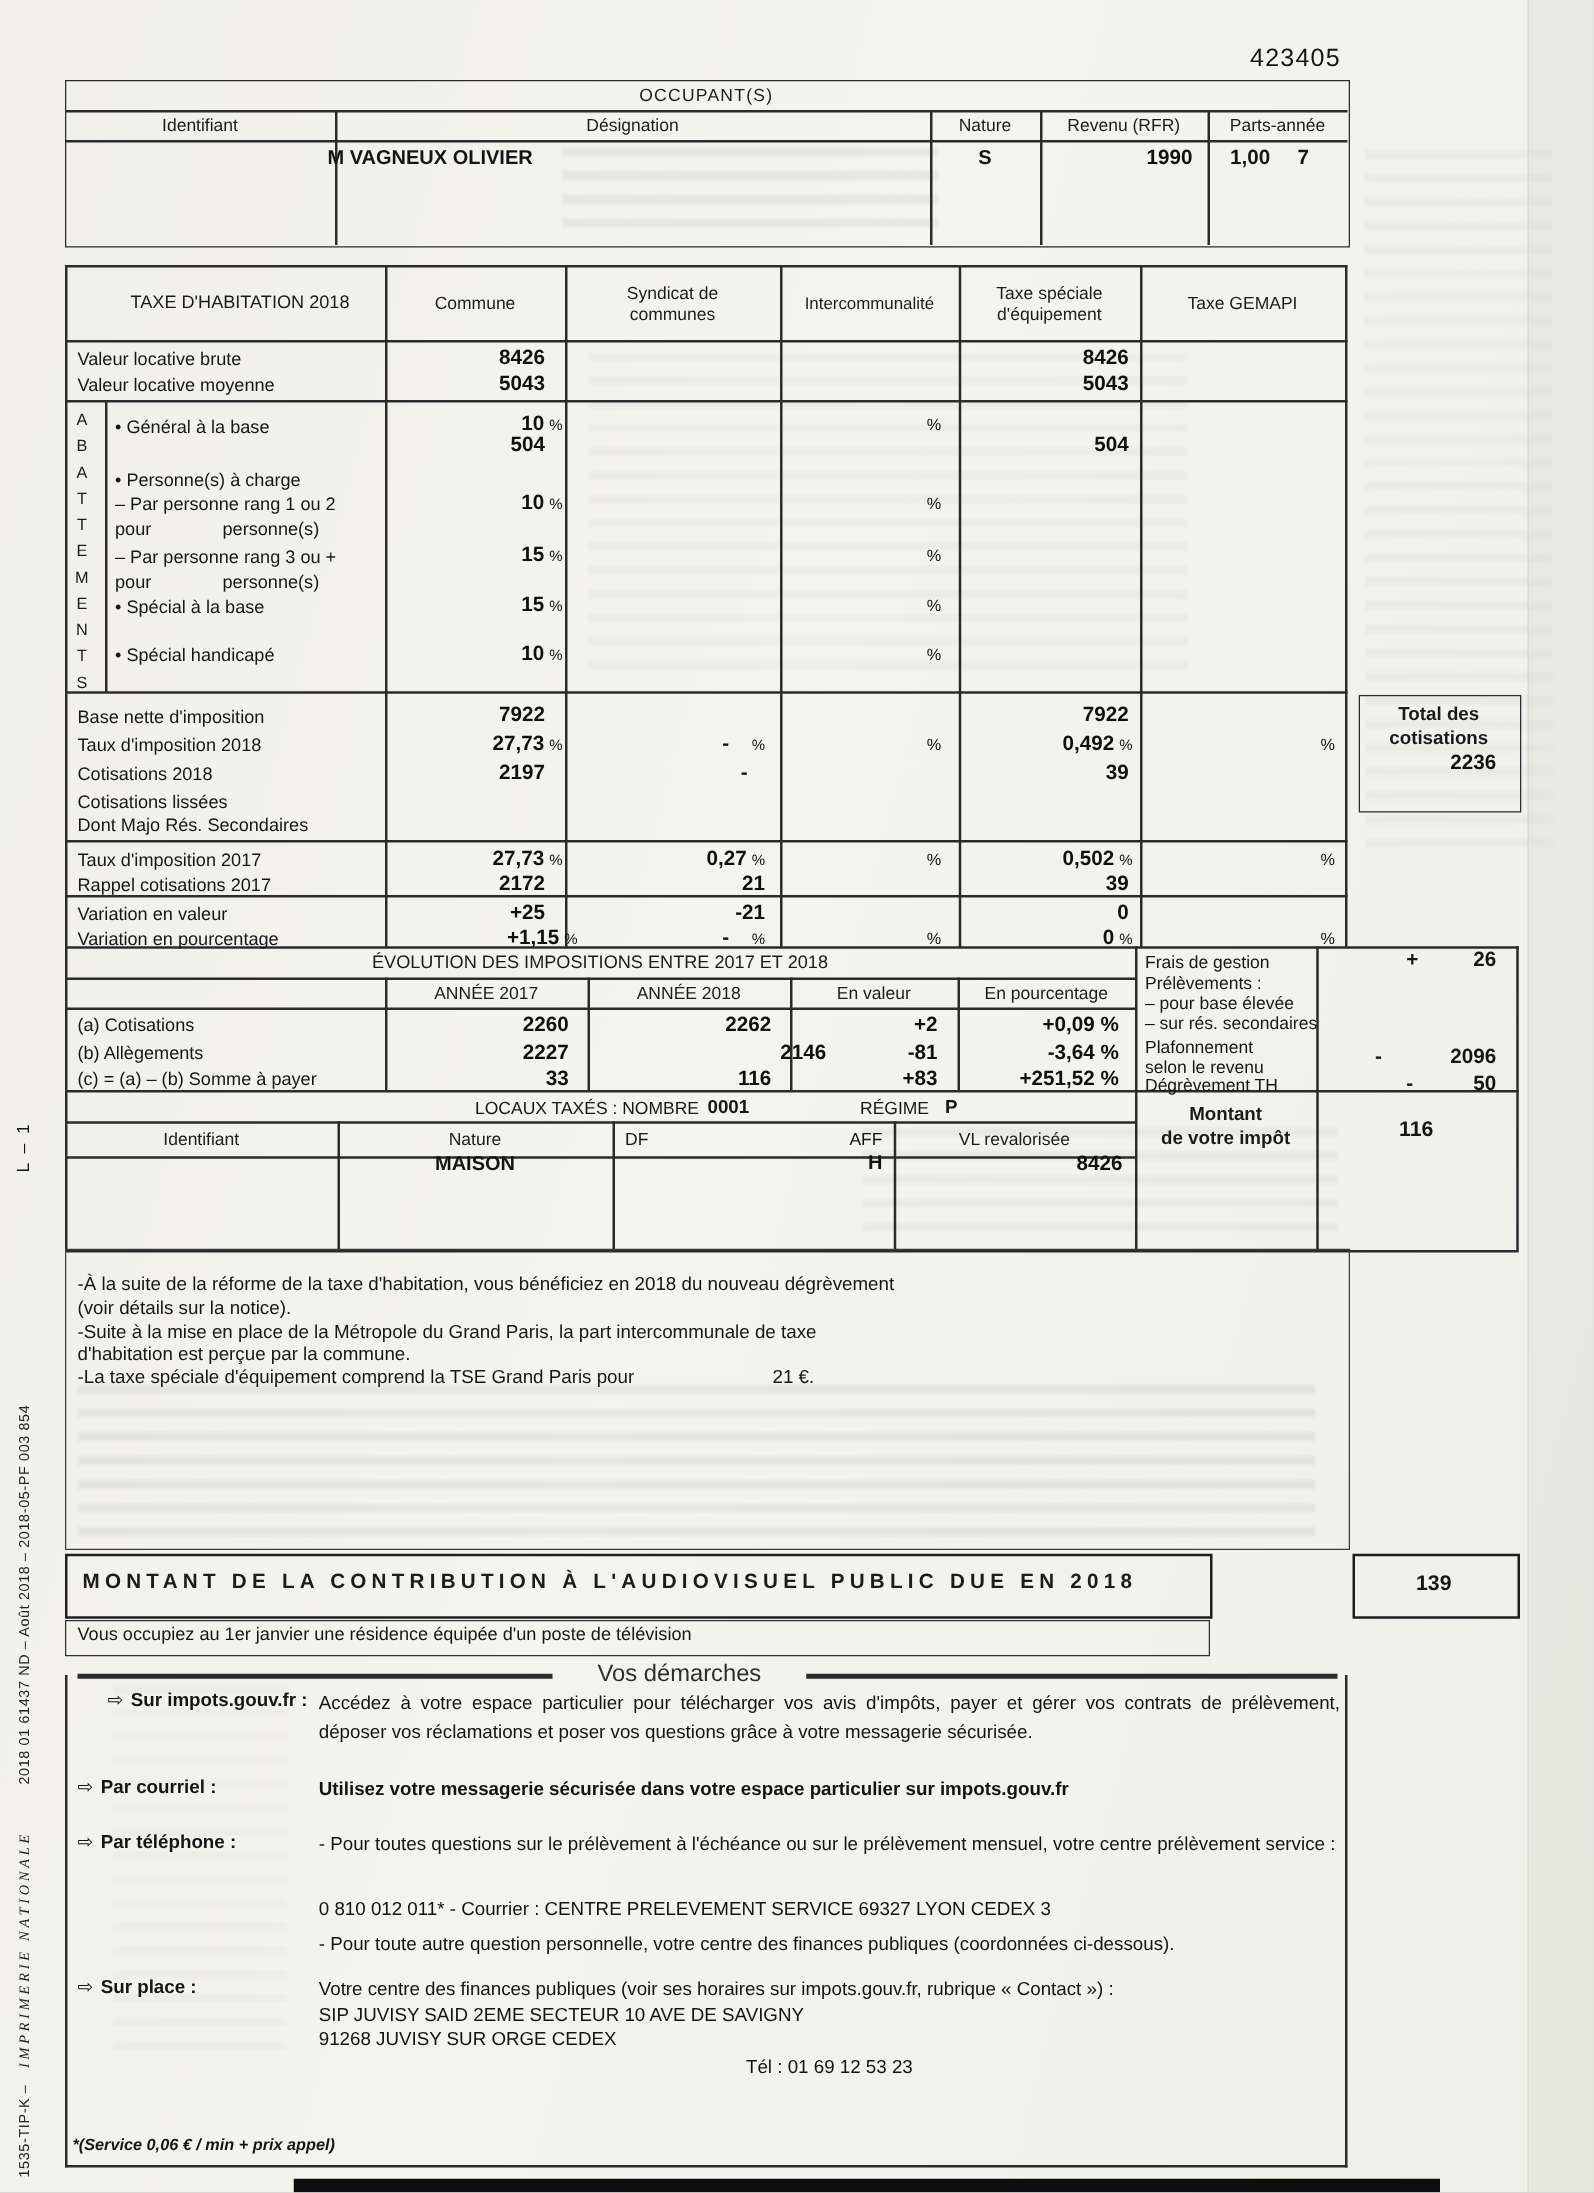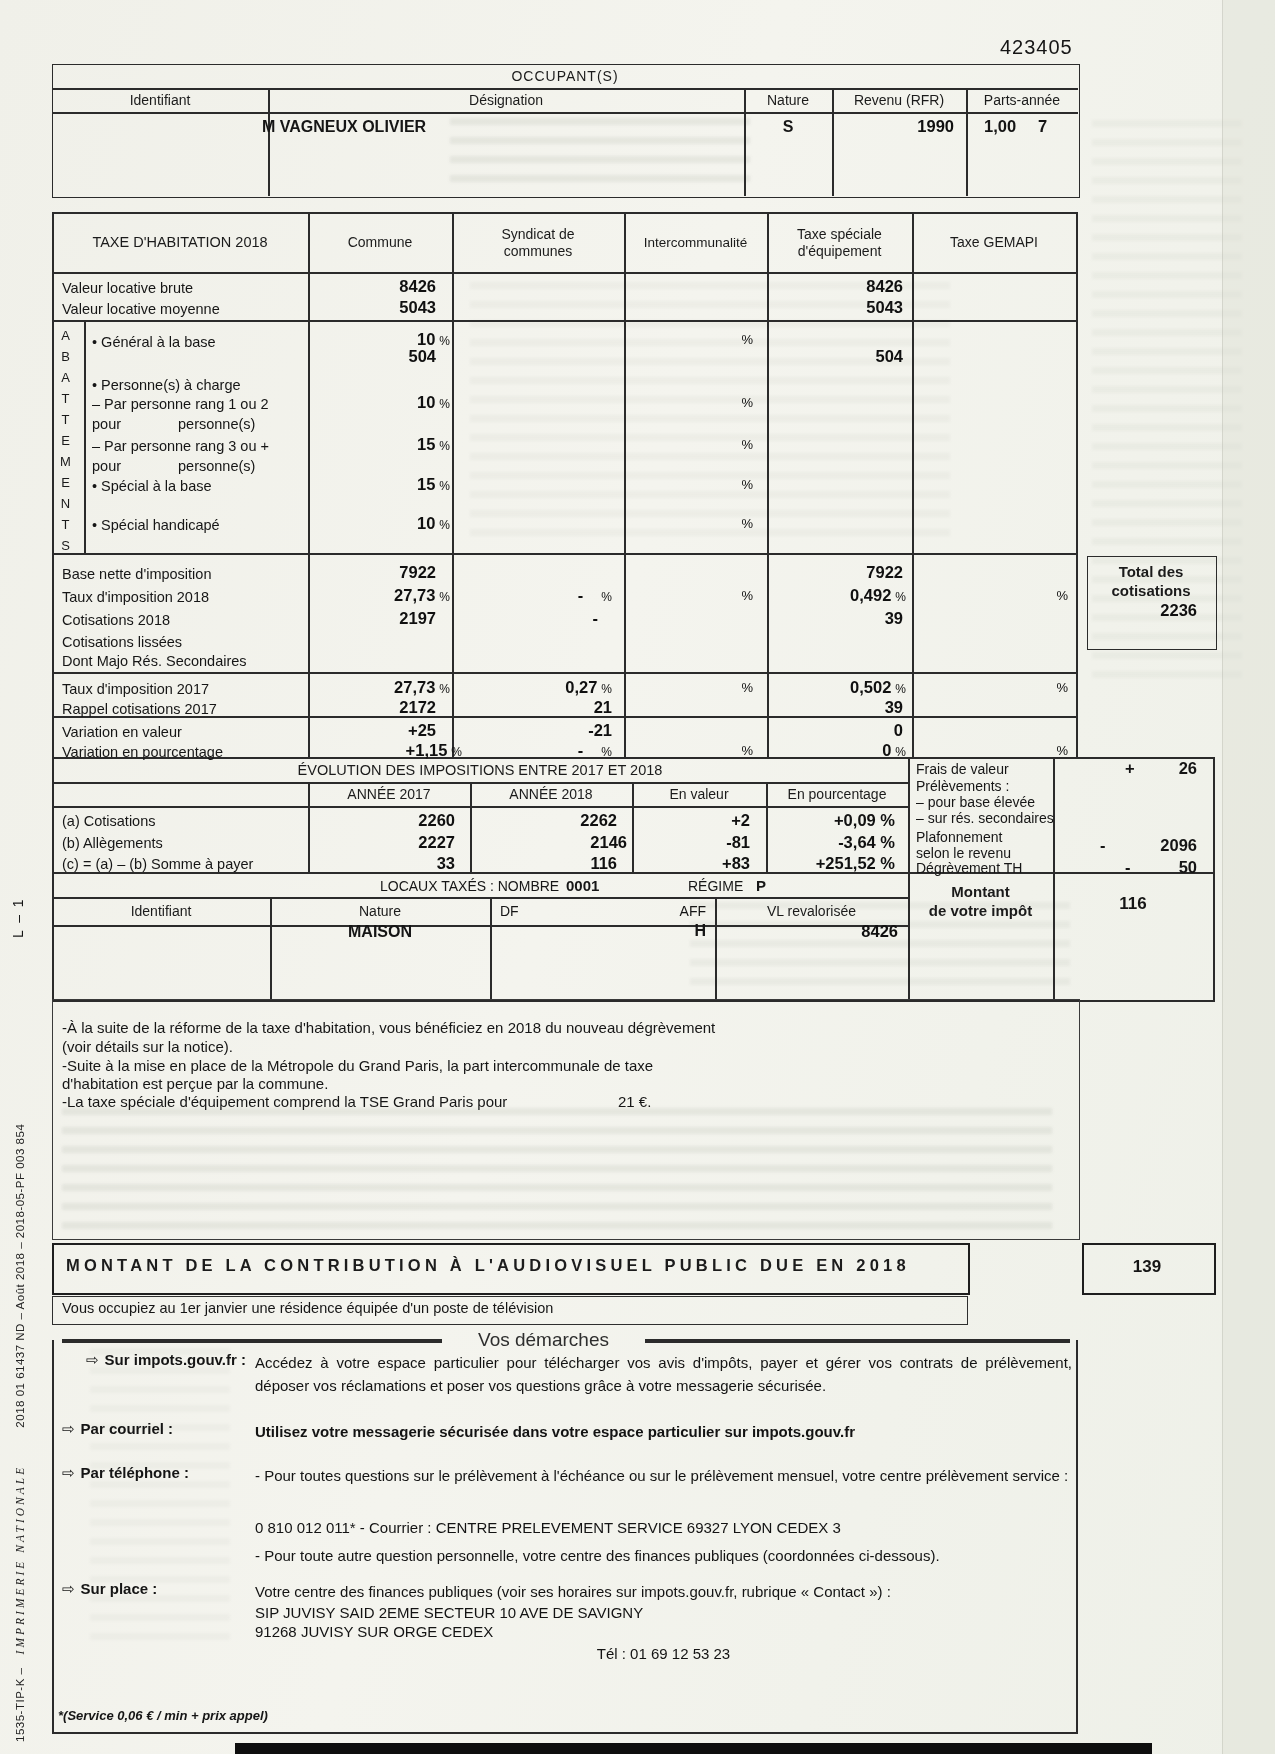--- a/index.html
+++ b/index.html
@@ -67,21 +67,21 @@
   <div class="hl" style="left:52px;top:672px;width:1026px;"></div>
   <div class="hl" style="left:52px;top:716px;width:1026px;"></div>
   <div class="hl" style="left:52px;top:757px;width:1163px;"></div>
   <div class="vl" style="left:308px;top:212px;height:546px;"></div>
   <div class="vl" style="left:452px;top:212px;height:546px;"></div>
   <div class="vl" style="left:624px;top:212px;height:546px;"></div>
   <div class="vl" style="left:767px;top:212px;height:546px;"></div>
   <div class="vl" style="left:912px;top:212px;height:546px;"></div>
   <div class="vl" style="left:84px;top:320px;height:234px;"></div>
 
-  <div class="hd" style="left:52px;top:234px;width:256px;font-size:14.5px;text-align:center;">TAXE D'HABITATION 2018</div>
+  <div class="hd" style="left:64px;top:234px;width:256px;font-size:14.5px;text-align:center;">TAXE D'HABITATION 2018</div>
   <div class="hd" style="left:308px;top:234px;width:144px;">Commune</div>
   <div class="hd" style="left:452px;top:226px;width:172px;">Syndicat de
 communes</div>
   <div class="hd" style="left:624px;top:234px;width:143px;font-size:13.5px;">Intercommunalité</div>
   <div class="hd" style="left:767px;top:226px;width:145px;">Taxe spéciale
 d'équipement</div>
   <div class="hd" style="left:912px;top:234px;width:164px;">Taxe GEMAPI</div>
 
   <div class="lab" style="left:62px;top:280px;">Valeur locative brute</div>
   <div class="num" style="left:308px;top:277px;width:128px;">8426</div>
@@ -171,32 +171,32 @@
   <div class="hd" style="left:470px;top:786px;width:162px;">ANNÉE 2018</div>
   <div class="hd" style="left:632px;top:786px;width:134px;">En valeur</div>
   <div class="hd" style="left:766px;top:786px;width:142px;">En pourcentage</div>
   <div class="lab" style="left:62px;top:813px;">(a) Cotisations</div>
   <div class="num" style="left:308px;top:811px;width:147px;">2260</div>
   <div class="num" style="left:470px;top:811px;width:147px;">2262</div>
   <div class="num" style="left:632px;top:811px;width:118px;">+2</div>
   <div class="num" style="left:766px;top:811px;width:129px;">+0,09 %</div>
   <div class="lab" style="left:62px;top:835px;">(b) Allègements</div>
   <div class="num" style="left:308px;top:833px;width:147px;">2227</div>
-  <div class="num" style="left:448px;top:833px;width:147px;padding-left:32px;">2146</div>
+  <div class="num" style="left:482px;top:833px;width:147px;padding-left:32px;">2146</div>
   <div class="num" style="left:632px;top:833px;width:118px;">-81</div>
   <div class="num" style="left:766px;top:833px;width:129px;">-3,64 %</div>
   <div class="lab" style="left:62px;top:856px;">(c) = (a) – (b) Somme à payer</div>
   <div class="num" style="left:308px;top:854px;width:147px;">33</div>
   <div class="num" style="left:470px;top:854px;width:147px;">116</div>
   <div class="num" style="left:632px;top:854px;width:118px;">+83</div>
   <div class="num" style="left:766px;top:854px;width:129px;">+251,52 %</div>
 
   <div class="vl" style="left:1053px;top:757px;height:243px;"></div>
   <div class="vl" style="left:1213px;top:757px;height:243px;"></div>
-  <div class="lab" style="left:916px;top:761px;font-size:14px;">Frais de valeur</div>
+  <div class="lab" style="left:916px;top:761px;font-size:14px;">Frais de gestion</div>
   <div class="valrow" style="left:1125px;top:759px;width:72px;">
       <span class="sign">+</span>
       <span>26</span>
     </div>
   <div class="lab" style="left:916px;top:778px;font-size:14px;">Prélèvements :</div>
   <div class="lab" style="left:916px;top:794px;font-size:14px;">– pour base élevée</div>
   <div class="lab" style="left:916px;top:810px;font-size:14px;">– sur rés. secondaires</div>
   <div class="lab" style="left:916px;top:829px;font-size:14px;white-space:pre-line;line-height:16px;">Plafonnement
 selon le revenu</div>
   <div class="valrow" style="left:1100px;top:836px;width:97px;">

